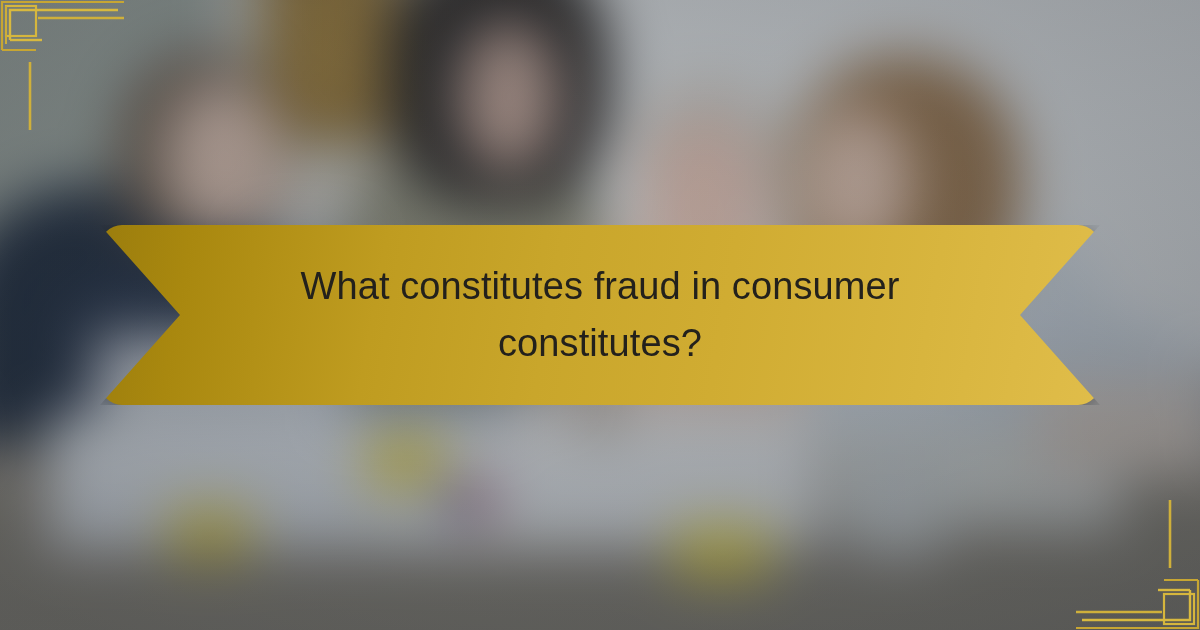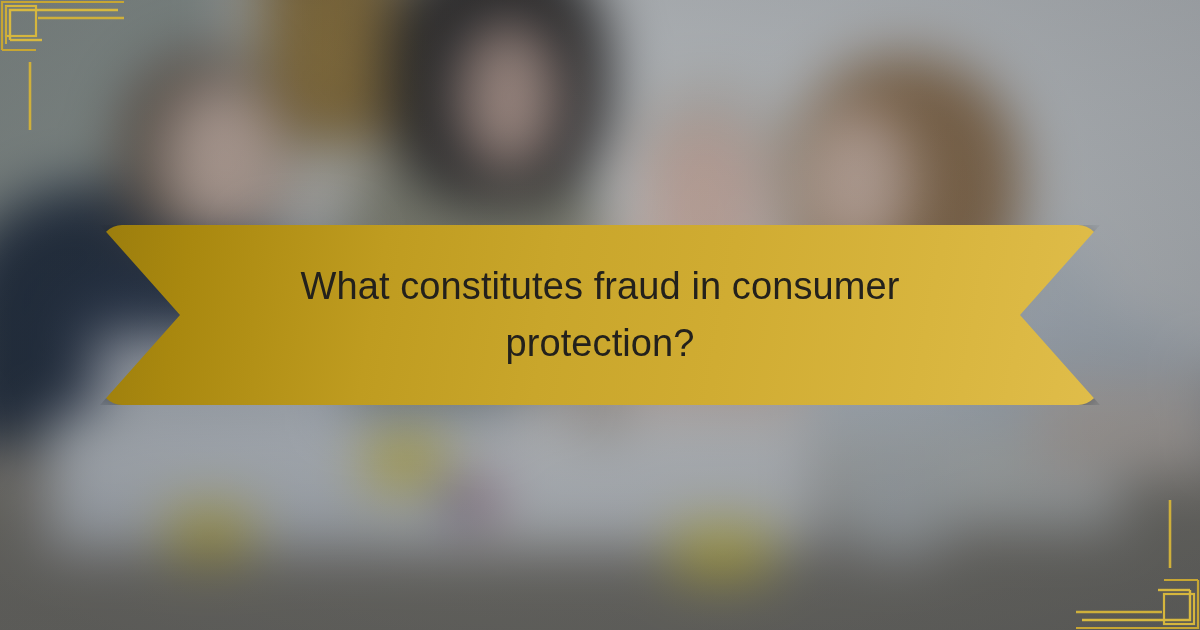--- a/index.html
+++ b/index.html
@@ -216,17 +216,17 @@
       <path d="M10 40 L42 40" stroke="#d8b93f" stroke-width="2.4"></path>
       <path d="M30 62 L30 130" stroke="#cfb03b" stroke-width="2.6"></path>
       <path d="M38 18 L124 18" stroke="#cfb03b" stroke-width="2.6"></path>
     </svg>
   </div>
 
   <div id="ribbonWrap">
     <div id="ribbon"></div>
     <div id="ribbonText">
       <div class="line">What constitutes fraud in consumer</div>
-      <div class="line">protection?</div>
+      <div class="line">constitutes?</div>
     </div>
   </div>
 
 </div>
 
 </body></html>

